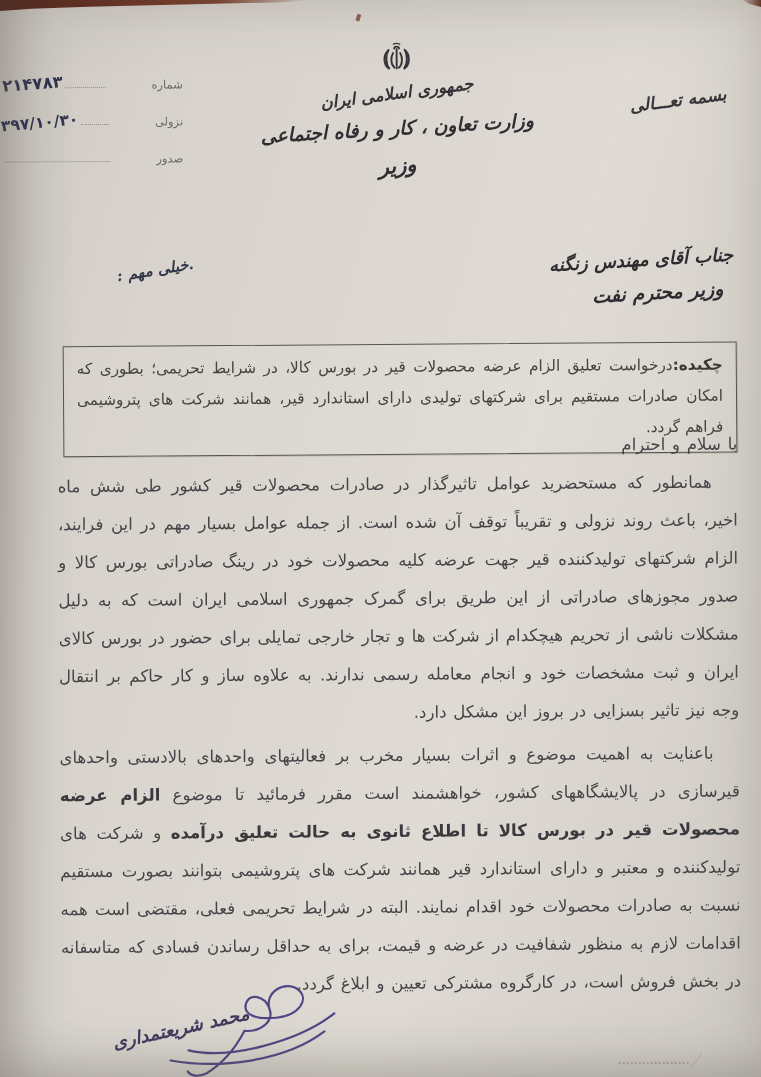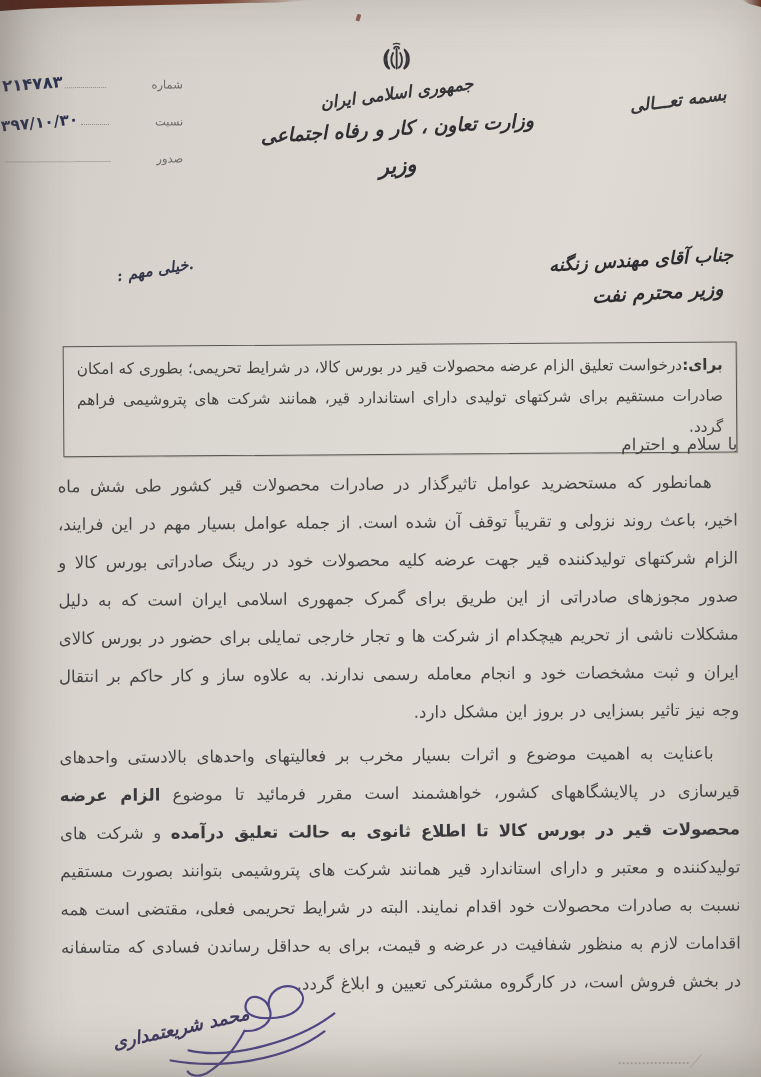--- a/index.html
+++ b/index.html
@@ -114,21 +114,21 @@
 
     <div class="speck"></div>
 
     <div class="ref-block">
       <div class="ref-row">
         <span class="ref-label">شماره</span>
         <span class="ref-dots"></span>
         <span class="ref-value">۲۱۴۷۸۳</span>
       </div>
       <div class="ref-row date">
-        <span class="ref-label">نسبت</span>
+        <span class="ref-label">نزولی</span>
         <span class="ref-dots"></span>
         <span class="ref-value">۱۳۹۷/۱۰/۳۰</span>
       </div>
       <div class="ref-row">
         <span class="ref-label">صدور</span>
         <span class="ref-dots"></span>
         <span class="ref-value"></span>
       </div>
     </div>
 
@@ -151,21 +151,21 @@
 
     <div class="besmele">بسمه تعـــالی</div>
 
     <div class="recipient">
       <div class="recipient-name">جناب آقای مهندس زنگنه</div>
       <div class="recipient-title">وزیر محترم نفت</div>
     </div>
     <div class="hand-note">.خیلی مهم :</div>
 
     <div class="abstract-box">
-      <span class="abstract-label">برای:</span><span>درخواست تعلیق الزام عرضه محصولات قیر در بورس کالا، در شرایط تحریمی؛ بطوری که امکان صادرات مستقیم برای شرکتهای تولیدی دارای استاندارد قیر، همانند شرکت های پتروشیمی فراهم گردد.</span>
+      <span class="abstract-label">چکیده:</span><span>درخواست تعلیق الزام عرضه محصولات قیر در بورس کالا، در شرایط تحریمی؛ بطوری که امکان صادرات مستقیم برای شرکتهای تولیدی دارای استاندارد قیر، همانند شرکت های پتروشیمی فراهم گردد.</span>
     </div>
 
     <div class="body-text">
       <div class="salutation">با سلام و احترام</div>
       <p>همانطور که مستحضرید عوامل تاثیرگذار در صادرات محصولات قیر کشور طی شش ماه اخیر، باعث روند نزولی و تقریباً توقف آن شده است. از جمله عوامل بسیار مهم در این فرایند، الزام شرکتهای تولیدکننده قیر جهت عرضه کلیه محصولات خود در رینگ صادراتی بورس کالا و صدور مجوزهای صادراتی از این طریق برای گمرک جمهوری اسلامی ایران است که به دلیل مشکلات ناشی از تحریم هیچکدام از شرکت ها و تجار خارجی تمایلی برای حضور در بورس کالای ایران و ثبت مشخصات خود و انجام معامله رسمی ندارند. به علاوه ساز و کار حاکم بر انتقال وجه نیز تاثیر بسزایی در بروز این مشکل دارد.</p>
       <p><span>باعنایت به اهمیت موضوع و اثرات بسیار مخرب بر فعالیتهای واحدهای بالادستی واحدهای قیرسازی در پالایشگاههای کشور، خواهشمند است مقرر فرمائید تا موضوع </span><b>الزام عرضه محصولات قیر در بورس کالا تا اطلاع ثانوی به حالت تعلیق درآمده</b><span> و شرکت های تولیدکننده و معتبر و دارای استاندارد قیر همانند شرکت های پتروشیمی بتوانند بصورت مستقیم نسبت به صادرات محصولات خود اقدام نمایند. البته در شرایط تحریمی فعلی، مقتضی است همه اقدامات لازم به منظور شفافیت در عرضه و قیمت، برای به حداقل رساندن فسادی که متاسفانه در بخش فروش است، در کارگروه مشترکی تعیین و ابلاغ گردد.</span></p>
     </div>
 
     <div class="signature">
       <svg class="sig-svg" width="190" height="102" viewBox="0 0 190 102" fill="none" stroke="#453b80" stroke-width="2.2" stroke-linecap="round" opacity="0.92">

